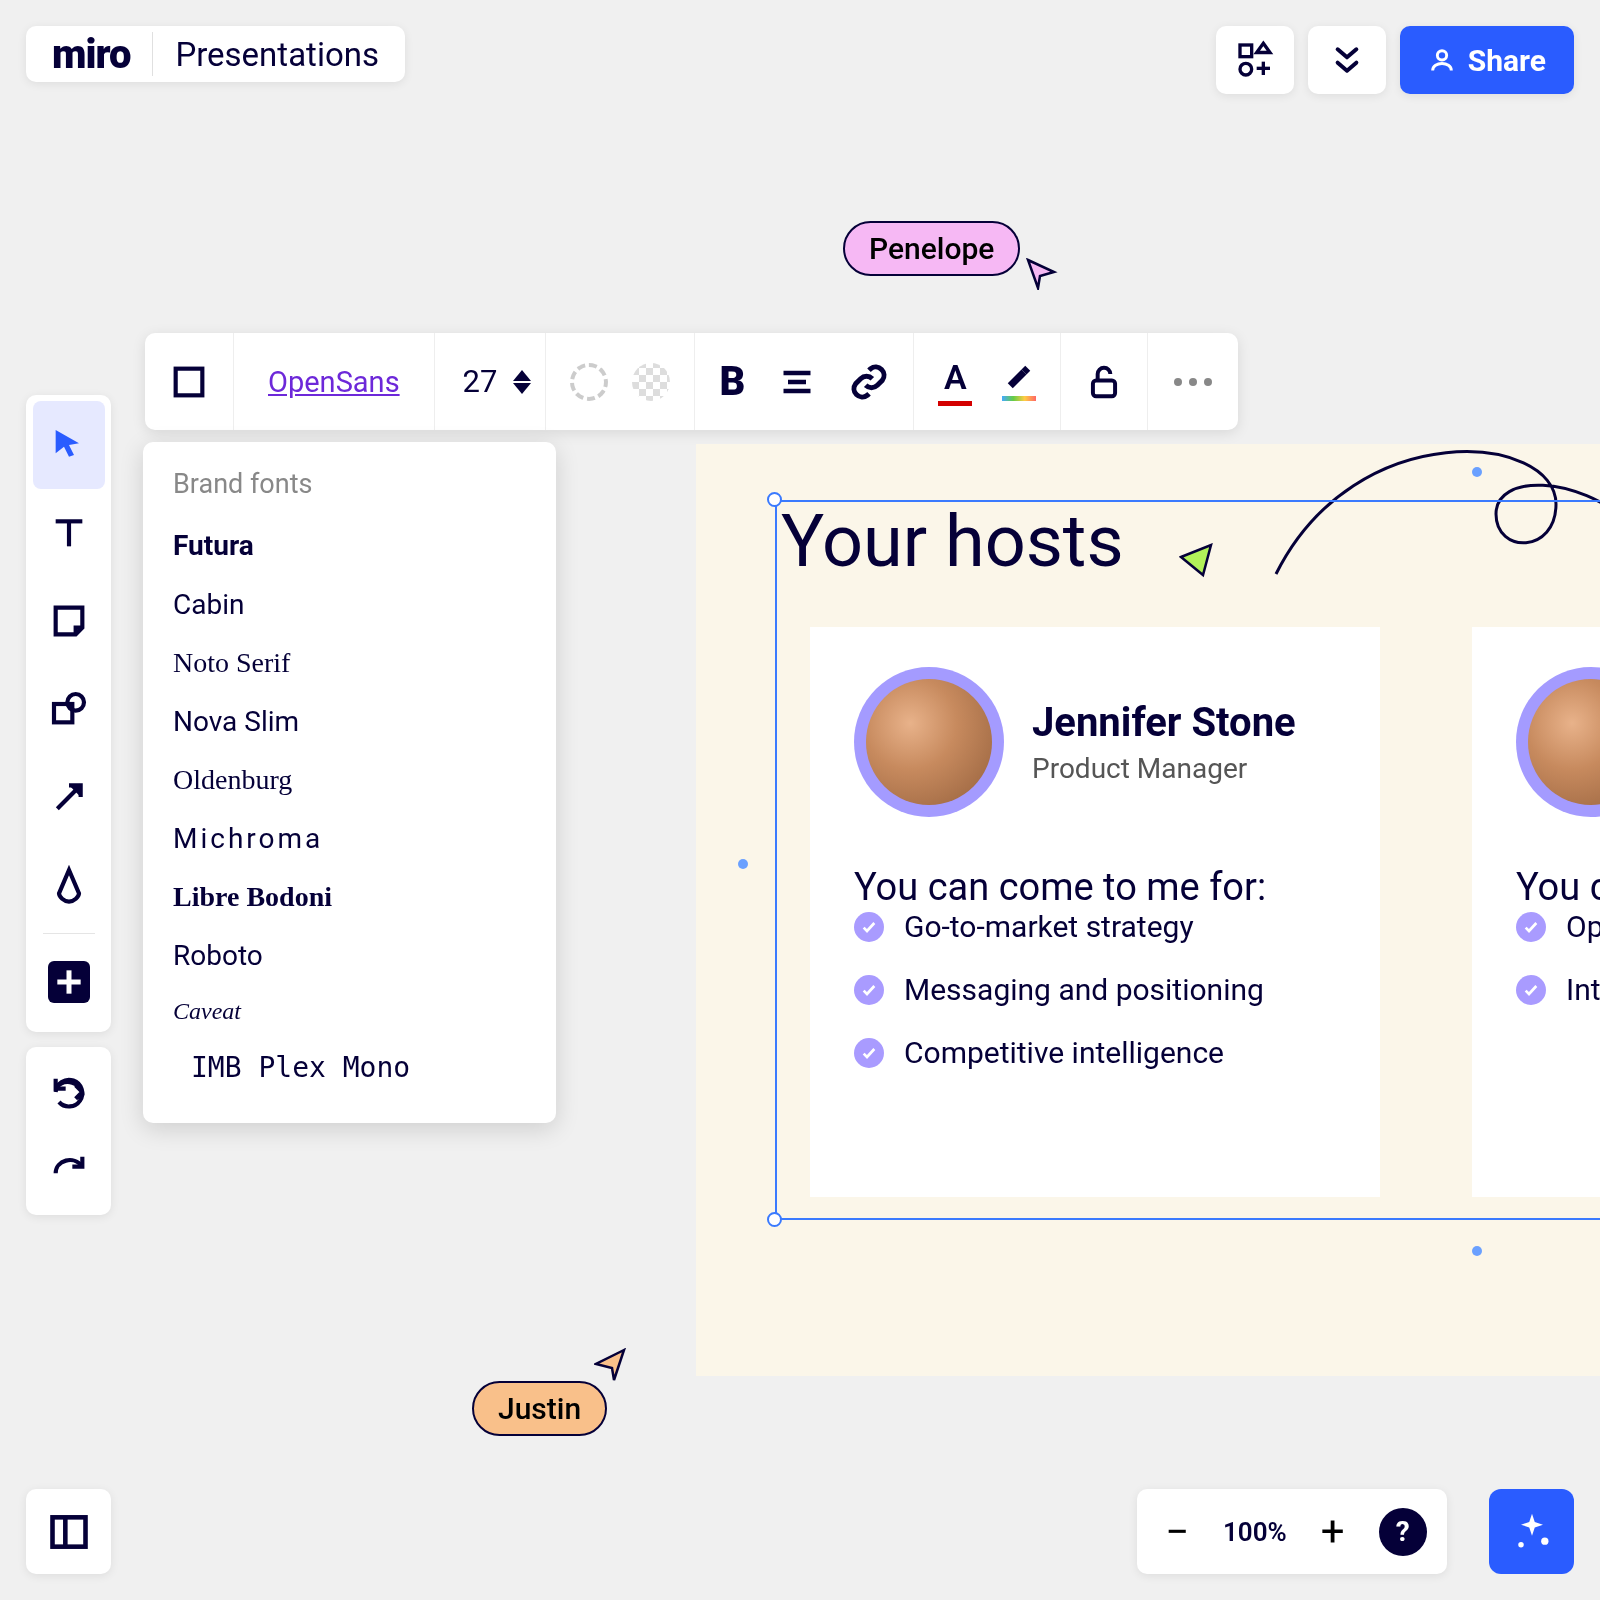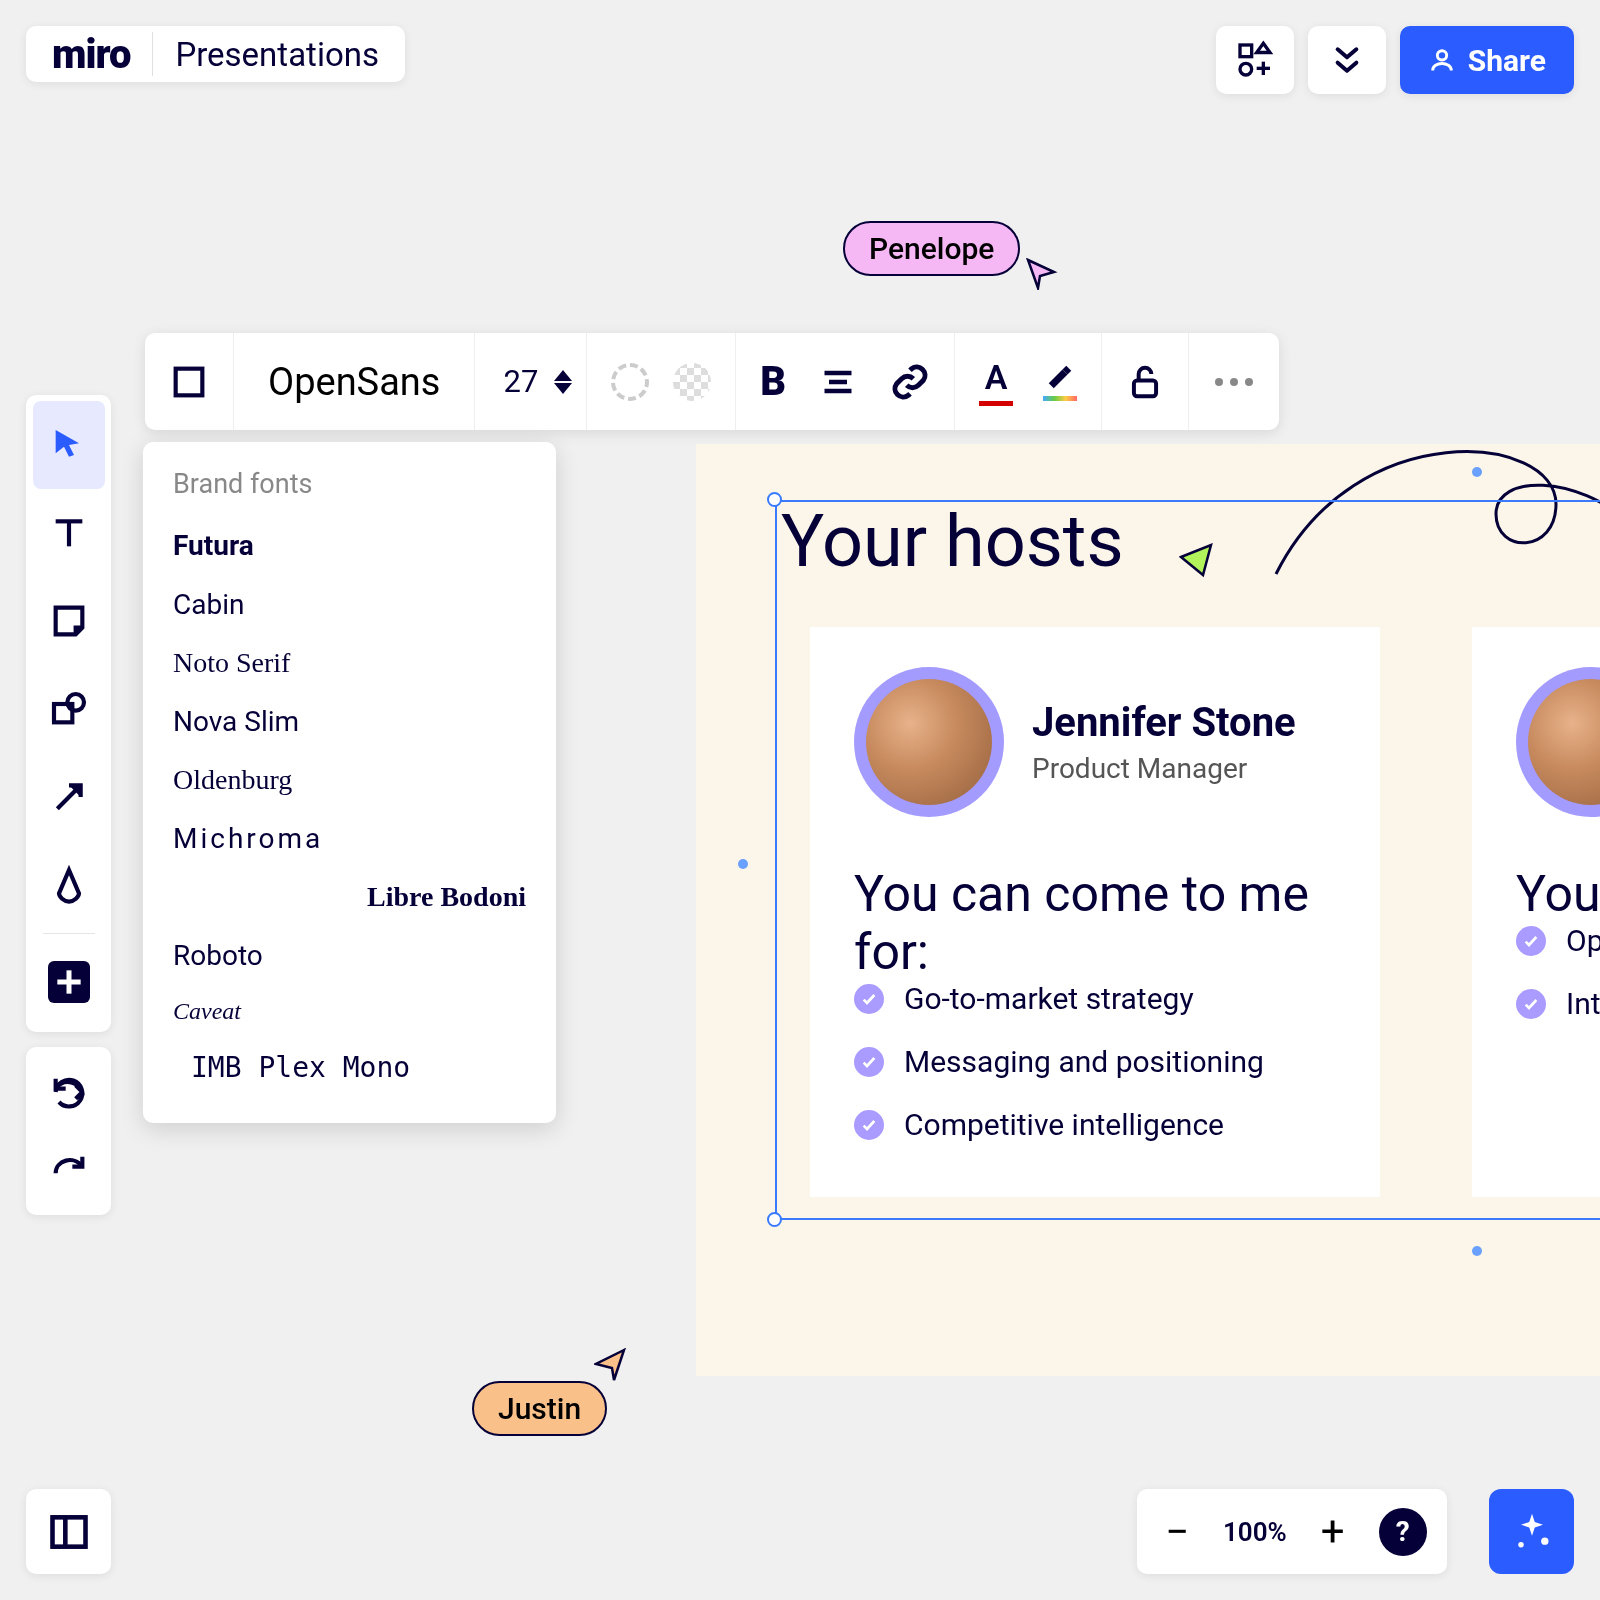--- a/index.html
+++ b/index.html
@@ -101,21 +101,21 @@
   }
   .ctx-seg {
     height: 100%;
     display: flex; align-items: center; justify-content: center;
     border-right: 1px solid #eee;
     padding: 0 24px;
     cursor: pointer;
     gap: 16px;
   }
   .ctx-seg:last-child { border-right: none; }
-  .ctx-font { font-size: 38px; color: #000000; padding: 0 34px; }
+  .ctx-font { font-size: 29px; color: #6d28d9; padding: 0 34px; text-decoration: underline; }
   .ctx-size { font-size: 31px; color: #050038; padding: 0 14px 0 28px; }
   .stepper { display:flex; flex-direction:column; gap:2px; }
   .stepper div { width:0; height:0; border-left:9px solid transparent; border-right:9px solid transparent; }
   .stepper .up { border-bottom:11px solid #050038; }
   .stepper .dn { border-top:11px solid #050038; }
 
   
   .font-dropdown {
     position: absolute;
     top: 442px; left: 143px;
@@ -185,21 +185,21 @@
   }
   .avatar-inner {
     width: 126px; height: 126px;
     border-radius: 50%;
     background: radial-gradient(circle at 35% 35%, #e8b28a 0%, #c78a5e 40%, #7a4a2a 130%), #f2a75c;
     overflow:hidden;
   }
   .card-name { font-size: 40px; font-weight: 700; color: #050038; }
   .card-role { font-size: 28px; color: #555; margin-top:6px; }
   .card-sub {
-    font-size: 50px; color: #050038;
+    font-size: 38px; color: #050038;
     margin-top: 48px;
   }
   .card-list { display:flex; flex-direction:column; gap: 28px; }
   .card-li { display:flex; align-items:center; gap: 20px; font-size: 30px; color: #050038; }
   .check {
     width: 30px; height: 30px;
     border-radius: 50%;
     background: #a99bff;
     display:flex; align-items:center; justify-content:center;
   }
@@ -408,21 +408,21 @@
 </div>
 
 <div class="font-dropdown">
   <div class="section">Brand fonts</div>
   <div class="font-item" style="font-weight:700;">Futura</div>
   <div class="font-item">Cabin</div>
   <div class="font-item" style="font-family:Georgia,serif;">Noto Serif</div>
   <div class="font-item">Nova Slim</div>
   <div class="font-item" style="font-family:Georgia,serif;">Oldenburg</div>
   <div class="font-item" style="letter-spacing:3px;">Michroma</div>
-  <div class="font-item" style="font-family:Georgia,serif;font-weight:700;text-align:right;">Libre Bodoni</div>
+  <div class="font-item" style="font-family:Georgia,serif;font-weight:700;">Libre Bodoni</div>
   <div class="font-item">Roboto</div>
   <div class="font-item" style="font-style:italic;font-family:cursive;font-size:24px;">Caveat</div>
   <div class="font-item" style="font-family:monospace;margin-left:18px;">IMB Plex Mono</div>
 </div>
 
 <div class="slide-frame">
   <div class="slide-title">Your hosts</div>
 
   <svg style="position:absolute;top:0;left:480px;width:460px;height:170px;" viewBox="0 0 460 170" fill="none" stroke="#050038" stroke-width="3">
     <path d="M100 130 C 180 -30, 380 -10, 380 60 C 380 110, 320 110, 320 70 C 320 30, 400 30, 455 80"></path>

